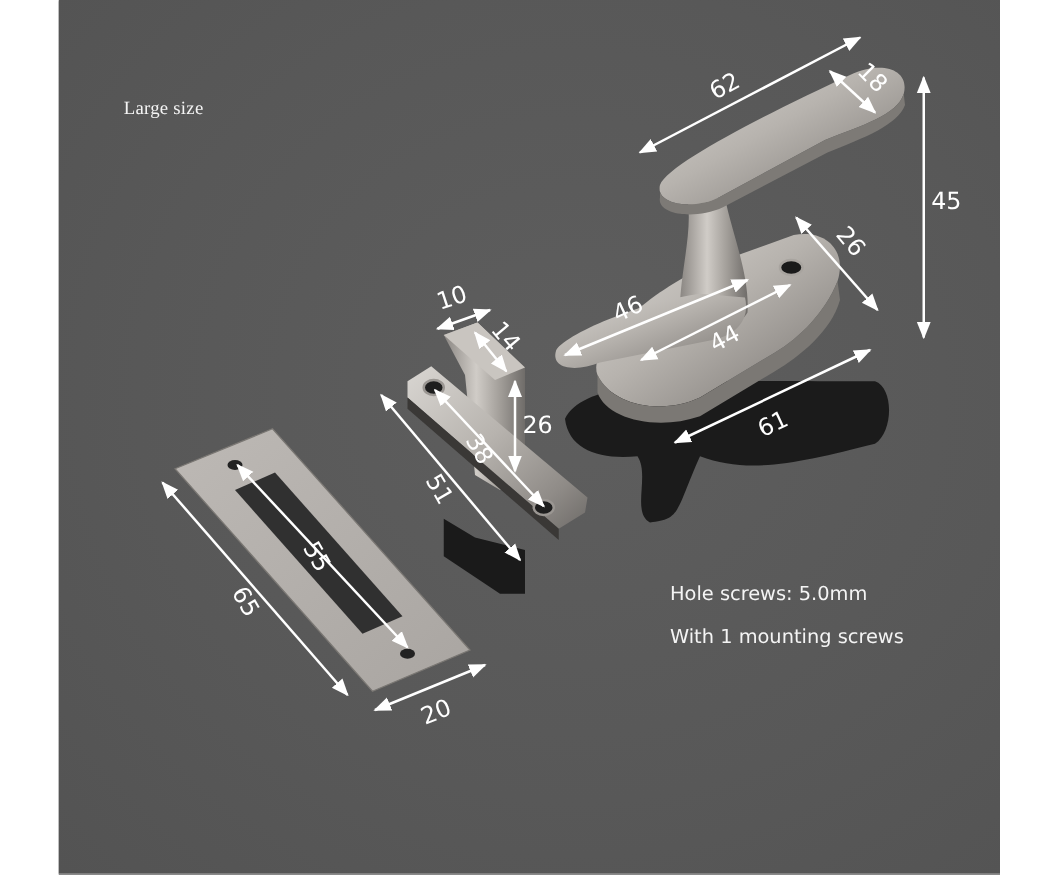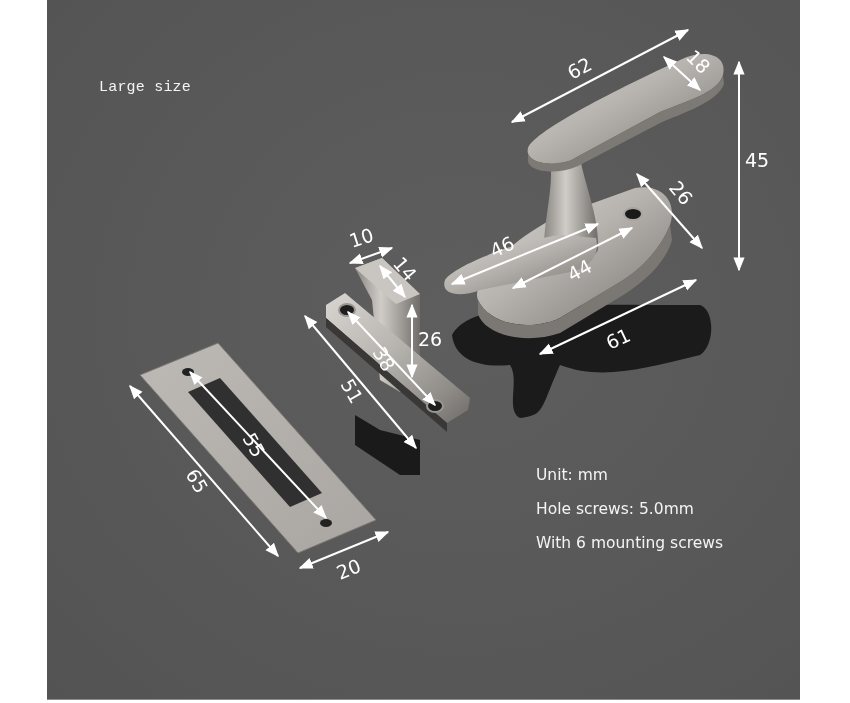--- a/index.html
+++ b/index.html
@@ -7,21 +7,21 @@
       width: 850px; height: 703px; background: #ffffff; position: relative; overflow: hidden;
       font-family: "DejaVu Sans", sans-serif;
     }
     .panel {
       position: absolute; left: 47px; top: 0; width: 753px; height: 699px;
       background: radial-gradient(ellipse at 55% 45%, #5e5e5e 0%, #585858 60%, #535353 100%);
       box-shadow: 0 1px 0 #8a8a8a;
     }
     .caption {
       position: absolute; color: #f4f4f4; font-size: 16px; letter-spacing: 0.2px;
-      font-family: Liberation Mono, monospace;
+      font-family: Liberation Serif, serif;
     }
     .title-label { left: 99px; top: 79px; font-size: 15px; }
     .specs {
       position: absolute; left: 536px; top: 465px; color: #f4f4f4; font-size: 15.5px;
       font-family: "DejaVu Sans", sans-serif;
     }
     .specs div { height: 34px; line-height: 20px; }
     svg.art { position: absolute; left: 0; top: 0; }
     .dim { fill: #ffffff; font-family: "DejaVu Sans", sans-serif; font-size: 19px; }
   </style>
@@ -120,16 +120,15 @@
     <text class="dim" x="0" y="0" transform="translate(340,384) rotate(60)">51</text>
     <text class="dim" x="0" y="0" transform="translate(242,438) rotate(60)">55</text>
     <text class="dim" x="0" y="0" transform="translate(185,474) rotate(60)">65</text>
     <text class="dim" x="0" y="0" transform="translate(340,580) rotate(-22)">20</text>
   </g>
 </svg>
 
 <div class="caption title-label">Large size</div>
 
 <div class="specs">
-  <div>Unit: mm</div>
   <div>Hole screws: 5.0mm</div>
-  <div>With 6 mounting screws</div>
+  <div>With 1 mounting screws</div>
 </div>
 
 </body></html>

